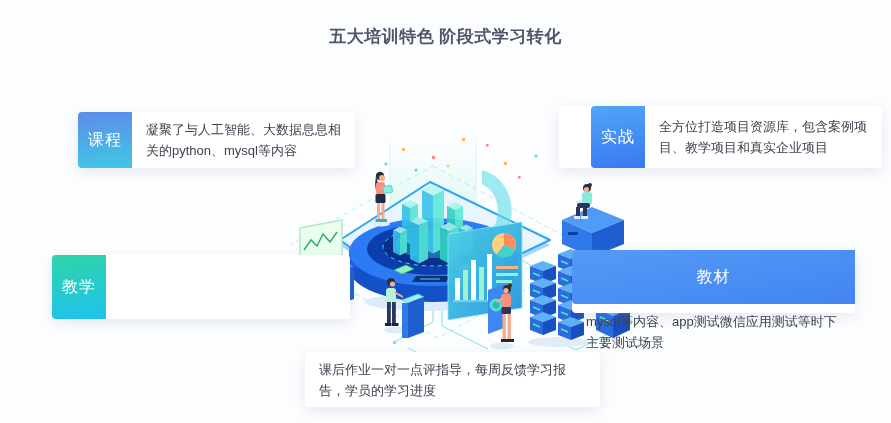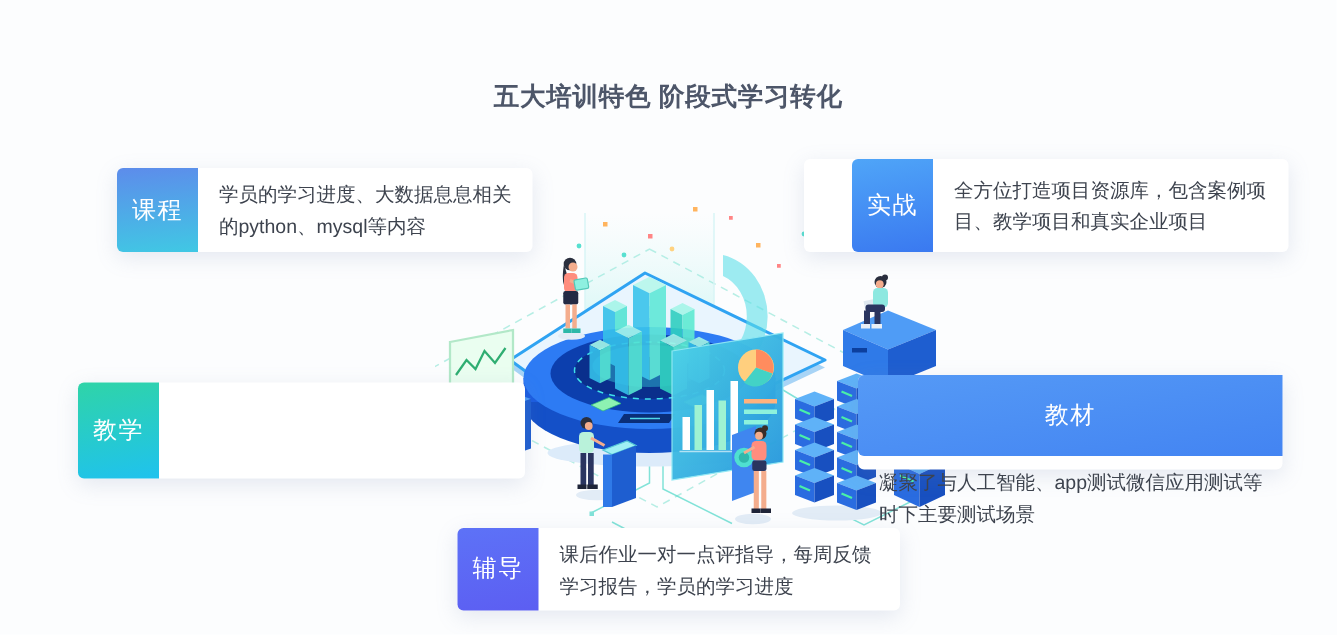--- a/index.html
+++ b/index.html
@@ -10,21 +10,21 @@
   .stage{
     position:relative;
     width:891px;height:423px;
     background:#fcfdfe;
     overflow:hidden;
   }
   .page-title{
     position:absolute;left:0;top:25px;width:100%;
     text-align:center;
     font-size:17px;font-weight:bold;
-    color:#4d5669;letter-spacing:.5px;margin-top:28px;
+    color:#4d5669;letter-spacing:.5px;
   }
   .illo{
     position:absolute;left:290px;top:132px;width:360px;height:250px;
     z-index:1;
   }
   .feature{
     position:absolute;display:flex;align-items:stretch;
     background:#fff;border-radius:4px;
     box-shadow:0 4px 14px rgba(120,140,175,.18);
     z-index:2;
@@ -33,21 +33,21 @@
     flex:0 0 54px;display:flex;align-items:center;justify-content:center;
     color:#fff;font-size:16px;font-weight:normal;letter-spacing:1px;
     border-radius:4px 0 0 4px;
   }
   .ftext{
     flex:1;display:flex;align-items:center;
     padding:7px 12px 7px 14px;
     font-size:13px;line-height:21px;color:#3d434e;
   }
   .f0{left:78px; top:112px;width:277px;height:56px;}
-  .f1{left:536px;top:106px;width:291px;height:62px;padding-left:32px;}
+  .f1{left:559px;top:106px;width:291px;height:62px;padding-left:32px;}
   .f2{left:52px; top:255px;width:298px;height:64px;text-align:right;}
   .f3{left:572px;top:250px;width:283px;height:63px;flex-direction:column;}
   .f4{left:305px;top:352px;width:295px;height:55px;}
   .f0 .badge{background:linear-gradient(175deg,#5d8ceb 0%,#40c8e4 100%);}
   .f1 .badge{background:linear-gradient(170deg,#4fa5f8 0%,#3a79f0 100%);}
   .f2 .badge{background:linear-gradient(170deg,#2fd4a8 0%,#1fc2ee 100%);}
   .f3 .badge{background:linear-gradient(170deg,#559af6 0%,#4384f2 100%);}
   .f4 .badge{background:linear-gradient(170deg,#5d72f7 0%,#5c5ef2 100%);}
 </style>
 </head>
@@ -304,35 +304,34 @@
       <rect x="211.5" y="175" width="9.5" height="7" rx="1.5" fill="#2a3560"></rect>
       <rect x="212.5" y="182" width="3.4" height="26" fill="#f4ad8d"></rect>
       <rect x="217.5" y="182" width="3.4" height="26" fill="#f4ad8d"></rect>
       <rect x="211" y="207" width="6" height="3" fill="#1e2438"></rect>
       <rect x="217" y="207" width="7" height="3" fill="#1e2438"></rect>
     </g>
   </svg>
 
   <div class="feature f0">
     <div class="badge">课程</div>
-    <div class="ftext">学员的学习进度、大数据息息相关的python、mysql等内容</div>
+    <div class="ftext">凝聚了与人工智能、大数据息息相关的python、mysql等内容</div>
   </div>
 
   <div class="feature f1">
     <div class="badge">实战</div>
     <div class="ftext">全方位打造项目资源库，包含案例项目、教学项目和真实企业项目</div>
   </div>
 
   <div class="feature f2">
     <div class="badge">教学</div>
   </div>
 
   <div class="feature f3">
     <div class="badge">教材</div>
-    <div class="ftext">凝聚了与人工智能、app测试微信应用测试等时下主要测试场景</div>
+    <div class="ftext">mysql等内容、app测试微信应用测试等时下主要测试场景</div>
   </div>
 
   <div class="feature f4">
-    <div class="badge">辅导</div>
     <div class="ftext">课后作业一对一点评指导，每周反馈学习报告，学员的学习进度</div>
   </div>
 
 </div>
 
 </body></html>

